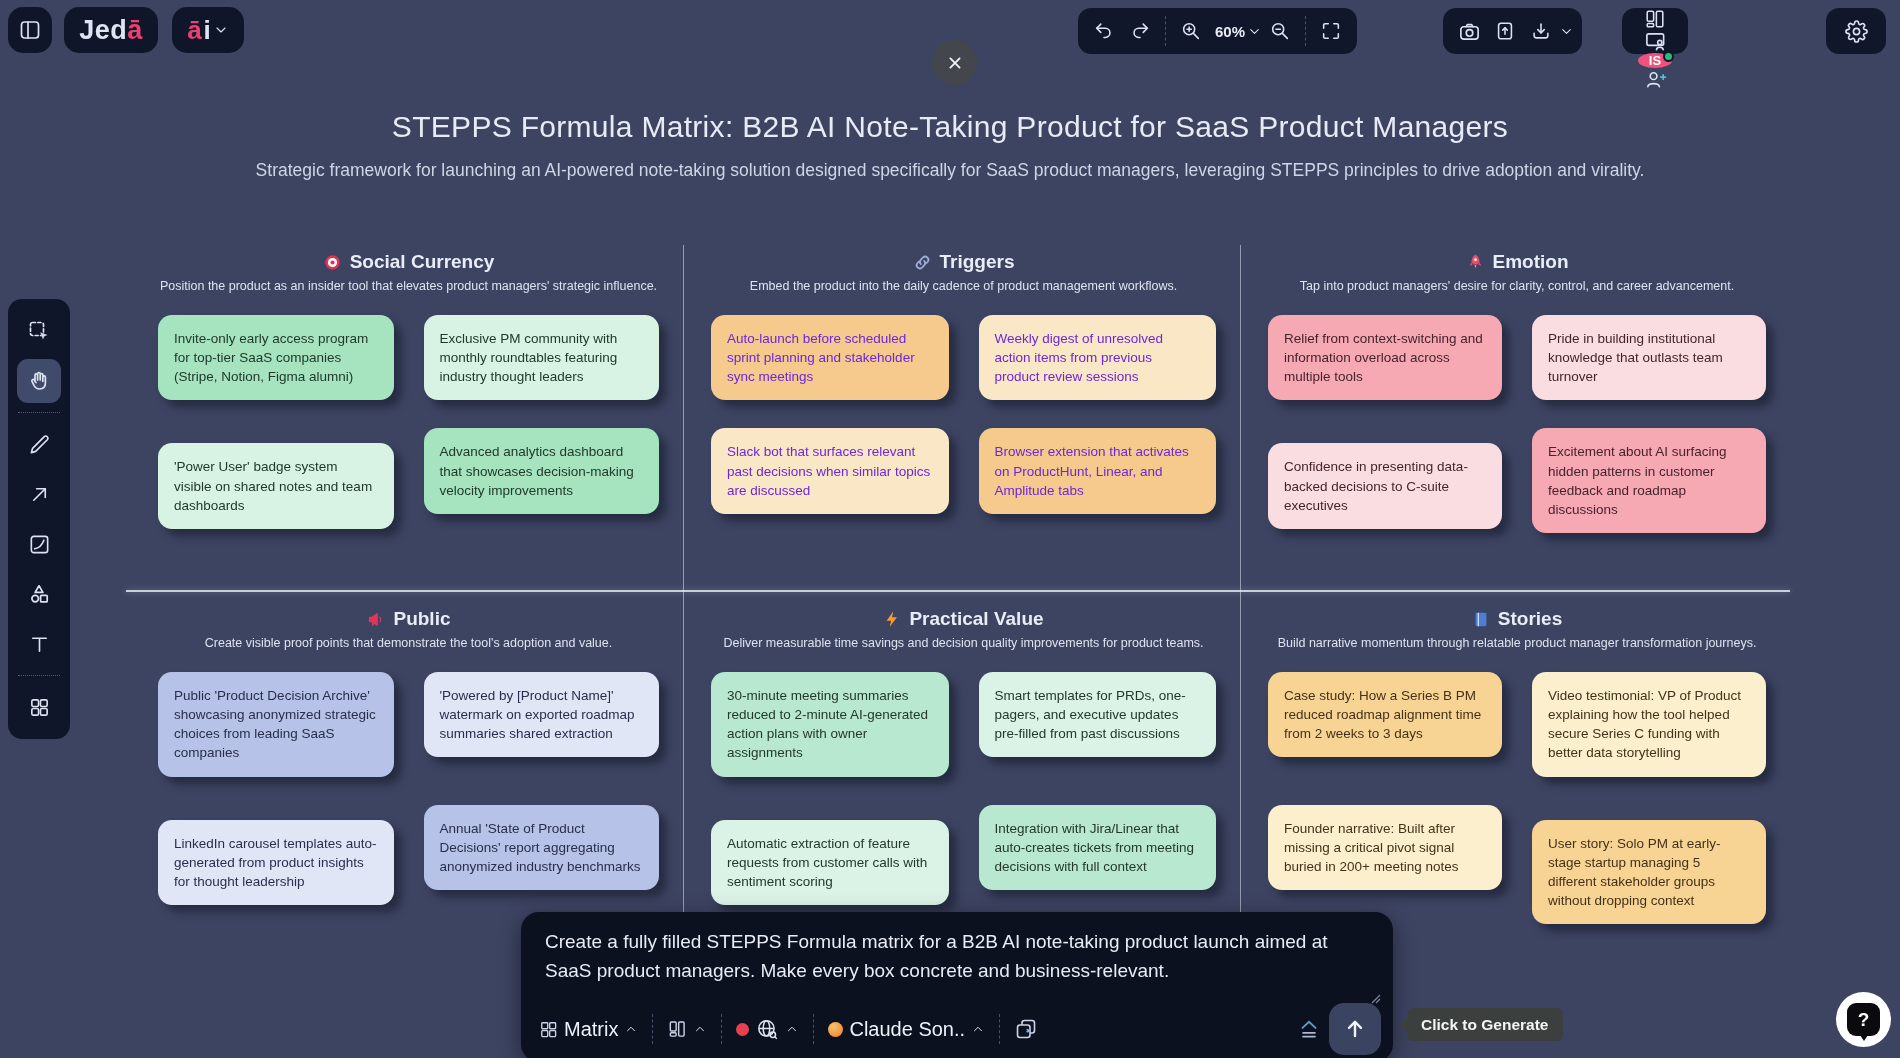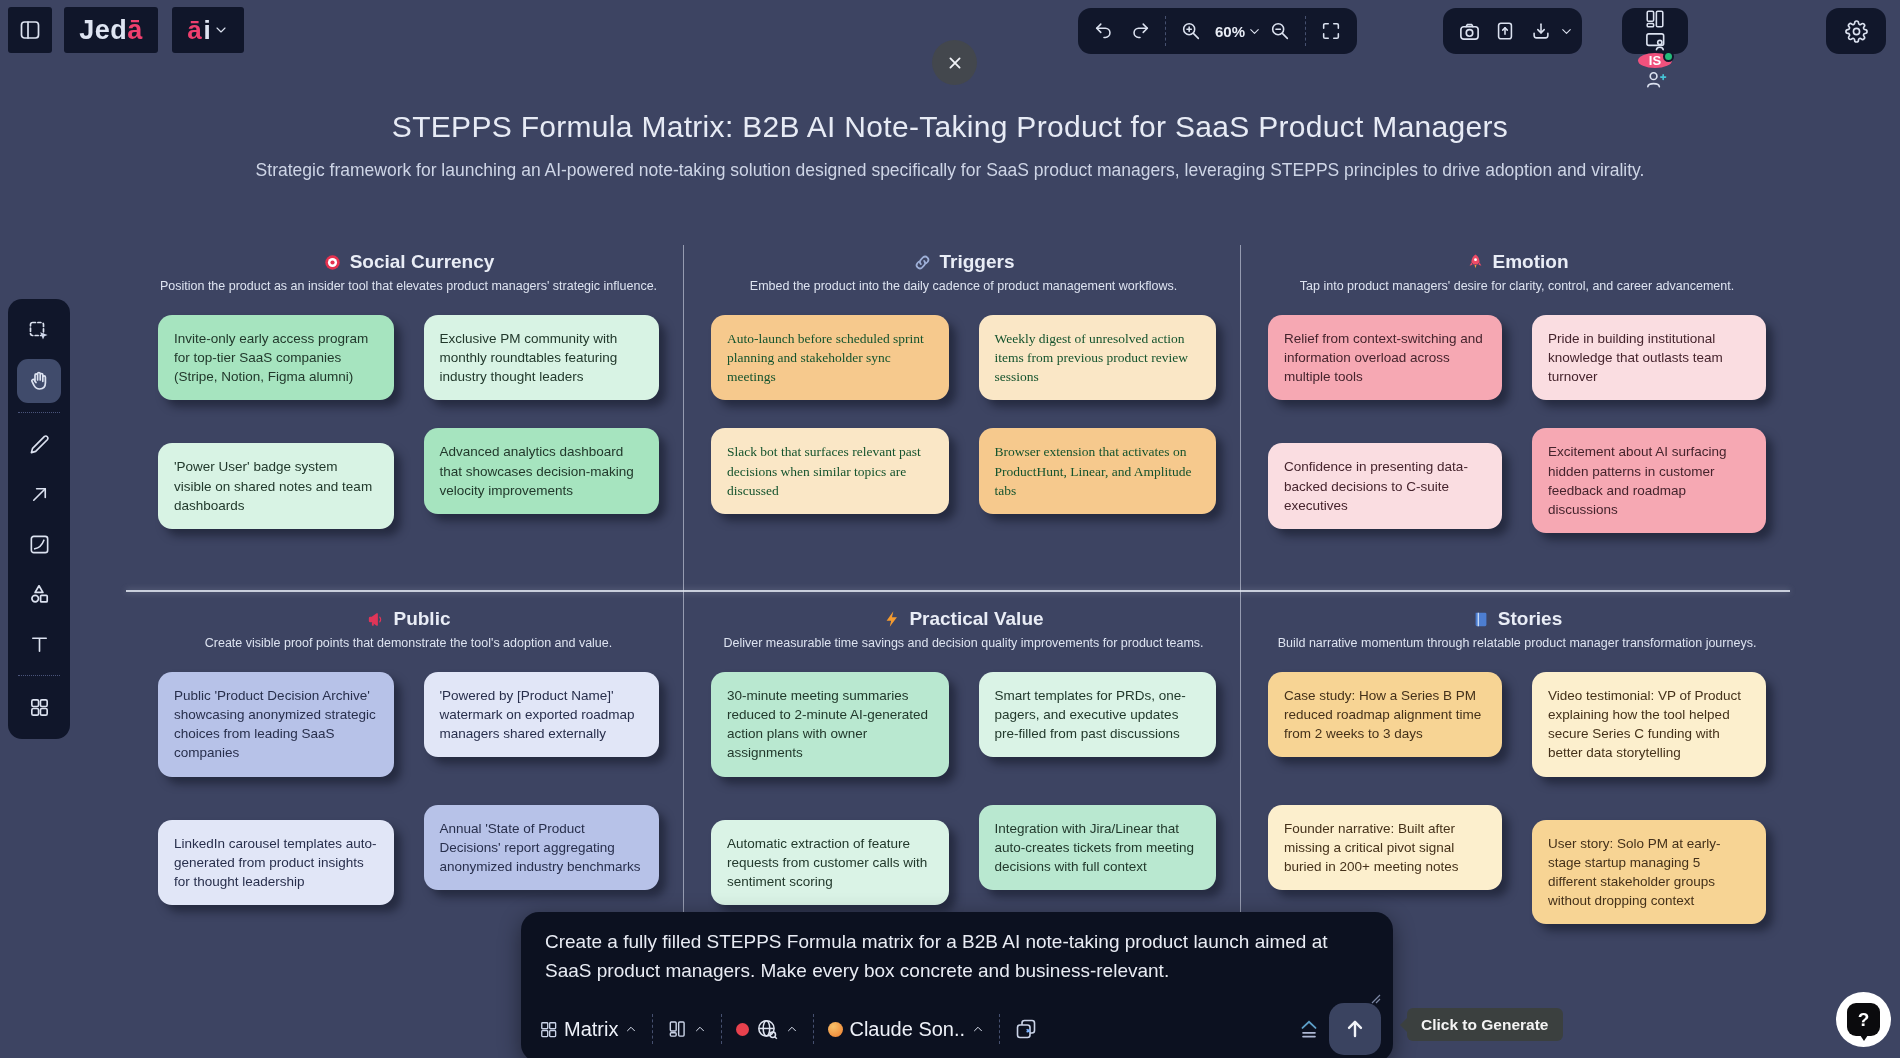--- a/index.html
+++ b/index.html
@@ -4,21 +4,21 @@
 <style>
   * { margin:0; padding:0; box-sizing:border-box; }
   html,body { width:1900px; height:1058px; overflow:hidden; }
   body { font-family:"Liberation Sans", sans-serif; background:#3d4462; color:#e8ecf6; }
   .stage { position:relative; width:1900px; height:1058px; background:#3d4462; overflow:hidden; }
 
   svg { display:block; }
   .ic { stroke:#dce2f0; fill:none; stroke-width:1.7; stroke-linecap:round; stroke-linejoin:round; }
 
   
-  .tl-btn { position:absolute; top:7px; background:#10162a; border-radius:3px; display:flex; align-items:center; justify-content:center; cursor:pointer; }
+  .tl-btn { position:absolute; top:7px; background:#10162a; border-radius:15px; display:flex; align-items:center; justify-content:center; cursor:pointer; }
   #sidebarToggle { left:8px; width:44px; height:46px; }
   #logoBtn { left:64px; width:94px; height:46px; font-size:27px; font-weight:700; letter-spacing:.5px; }
   #aiBtn { left:172px; width:72px; height:46px; font-size:26px; font-weight:700; gap:2px; }
   .logo-light { color:#dfe5f2; } .logo-pink { color:#ee3f6e; }
 
   
   .panel { position:absolute; top:8px; height:46px; background:#11172b; border-radius:13px; display:flex; align-items:center; padding:0 8px; }
   .tool { width:36px; height:36px; border-radius:9px; display:flex; align-items:center; justify-content:center; cursor:pointer; }
   .vdash { height:30px; border-left:1px dashed #46506f; margin:0 7px; }
   .zoom-label { font-size:15px; font-weight:700; color:#e9edf6; padding:0 2px 0 6px; }
@@ -42,21 +42,21 @@
   .section { position:relative; padding:6px 24px 0 28px; }
   .section.row2 { padding-top:16px; }
   .sec-head { display:flex; align-items:center; justify-content:center; gap:8px; }
   .sec-title { font-size:19px; font-weight:700; color:#e9edf6; }
   .sec-desc { margin-top:6px; text-align:center; font-size:12.5px; color:#dde3f0; }
   .notes { margin-top:22px; display:grid; grid-template-columns:1fr 1fr; column-gap:30px; row-gap:28px; align-items:start; }
   .note { border-radius:14px; padding:14px 16px; font-size:13.5px; line-height:1.42; box-shadow:7px 7px 9px rgba(13,18,32,.5); cursor:grab; }
   .nudge { margin-top:15px; }
 
   .sec0 .tone-strong { background:#a6e4bf; } .sec0 .tone-soft { background:#d8f3e4; } .sec0 .note { color:#22392c; }
-  .sec1 .tone-strong { background:#f6c98d; } .sec1 .tone-soft { background:#fae7c6; } .sec1 .note { color:#14532d;font-family:Liberation Serif, serif; }
+  .sec1 .tone-strong { background:#f6c98d; } .sec1 .tone-soft { background:#fae7c6; } .sec1 .note { color:#6d28d9; }
   .sec2 .tone-strong { background:#f6a8b3; } .sec2 .tone-soft { background:#fadde1; } .sec2 .note { color:#45242d; }
   .sec3 .tone-strong { background:#b7c2e8; } .sec3 .tone-soft { background:#e1e6f7; } .sec3 .note { color:#282f4c; }
   .sec4 .tone-strong { background:#b9e8d0; } .sec4 .tone-soft { background:#daf3e6; } .sec4 .note { color:#22392c; }
   .sec5 .tone-strong { background:#f7d494; } .sec5 .tone-soft { background:#fcefcd; } .sec5 .note { color:#44311a; }
 
   
   .rail { position:absolute; left:8px; top:299px; width:62px; background:#10162a; border-radius:14px; display:flex; flex-direction:column; align-items:center; padding:10px 0; gap:6px; }
   .rail .tool { width:44px; height:44px; }
   .rail .tool.active { background:#404b6b; border-radius:11px; }
   .hdot { width:42px; border-top:1px dotted #4a547a; margin:3px 0; }
@@ -306,21 +306,21 @@
               <path d="M3 8.3v3.2a1.4 1.4 0 0 0 1.4 1.4H6l5.2 3.6a.8.8 0 0 0 1.3-.7V4.2a.8.8 0 0 0-1.3-.7L6 7H4.4A1.4 1.4 0 0 0 3 8.3z" fill="#e03558"></path>
               <rect x="6.2" y="13" width="2" height="3.6" rx=".8" fill="#e03558"></rect>
               <path d="M14.5 7.5c1.2 1.3 1.2 3.7 0 5" stroke="#e03558" stroke-width="1.3" fill="none" stroke-linecap="round"></path>
             </svg>
           </span>
         <span class="sec-title">Public</span>
       </div>
       <div class="sec-desc">Create visible proof points that demonstrate the tool's adoption and value.</div>
       <div class="notes">
         <div class="note tone-strong">Public 'Product Decision Archive' showcasing anonymized strategic choices from leading SaaS companies</div>
-        <div class="note tone-soft">'Powered by [Product Name]' watermark on exported roadmap managers shared externally</div>
+        <div class="note tone-soft">'Powered by [Product Name]' watermark on exported roadmap summaries shared extraction</div>
         <div class="note tone-soft nudge">LinkedIn carousel templates auto-generated from product insights for thought leadership</div>
         <div class="note tone-strong">Annual 'State of Product Decisions' report aggregating anonymized industry benchmarks</div>
       </div>
     </section>
 
     <section class="section row2 sec4">
       <div class="sec-head">
         <span>
             <svg width="18" height="18" viewBox="0 0 20 20">
               <path d="M11.5 1.5 4 12h5l-1.5 6.5L15.5 8H10z" fill="#f59b2f"></path>

